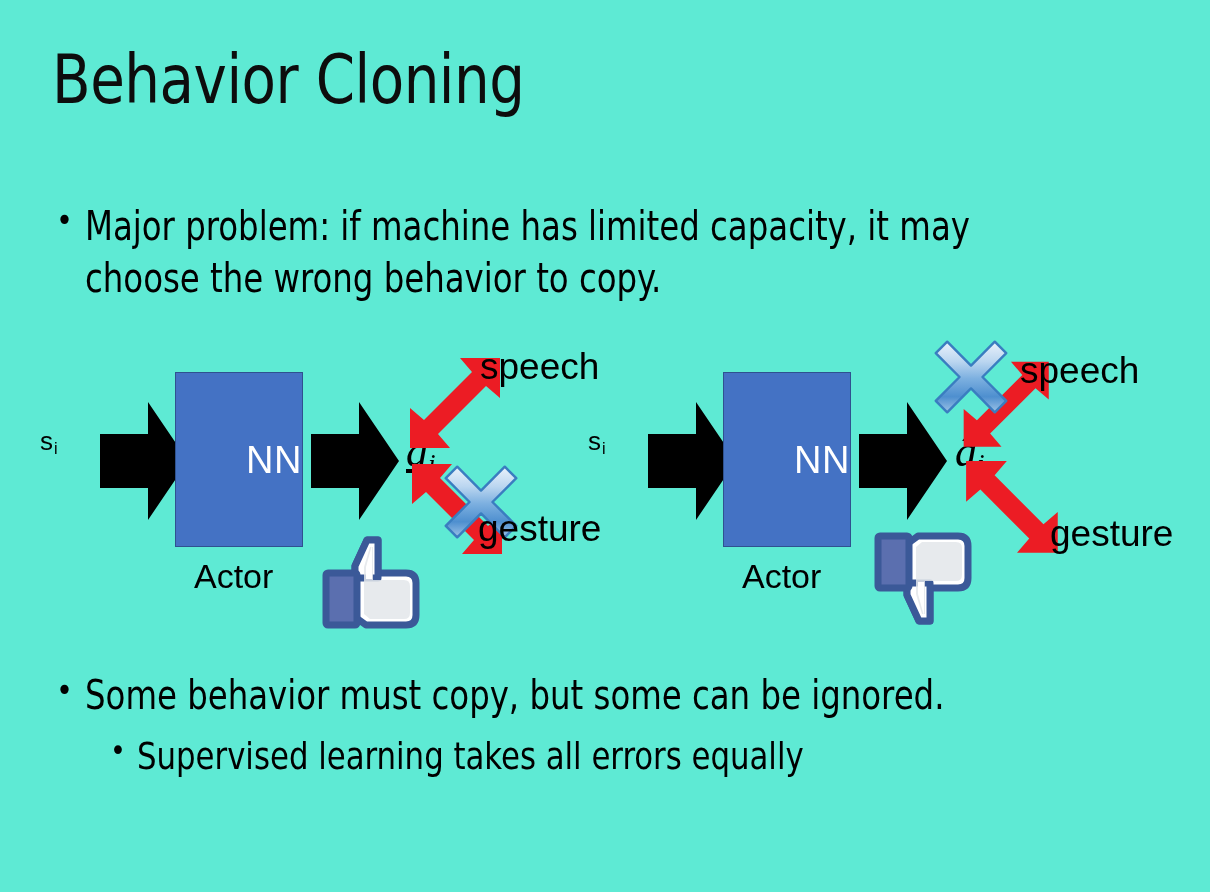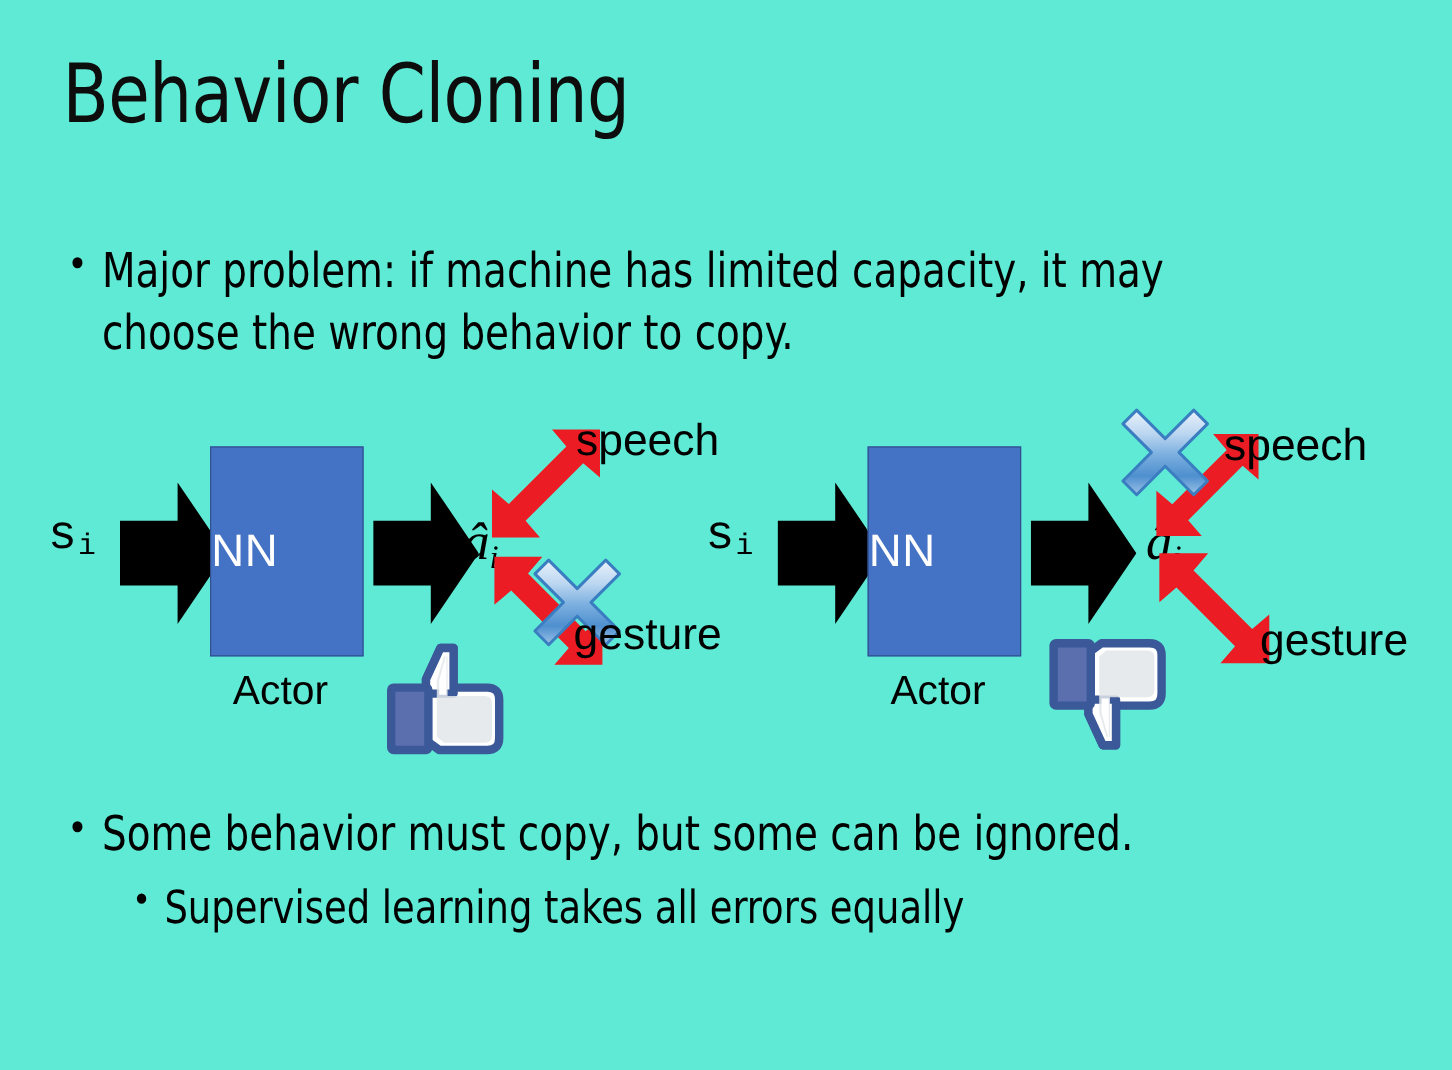--- a/index.html
+++ b/index.html
@@ -89,22 +89,22 @@
     position: absolute;
     top: 330px;
     width: 590px;
     height: 310px;
   }
   #diagram-left  { left: 12px; }
   #diagram-right { left: 560px; }
 
   .state-label {
     position: absolute;
-    font-family: Liberation Mono, monospace;
-    font-size: 40px;
+    font-family: Liberation Sans, sans-serif;
+    font-size: 26px;
     color: #000;
     line-height: 1;
     white-space: nowrap;
   }
   .state-label sub {
     font-size: 0.62em;
     vertical-align: baseline;
     position: relative;
     top: 0.22em;
     left: 1px;
@@ -115,21 +115,21 @@
     display: block;
   }
 
   .nn-box {
     position: absolute;
     background: #4472C4;
     border: 1px solid #2F528F;
     box-sizing: border-box;
     display: flex;
     align-items: center;
-    justify-content: flex-start;
+    justify-content: flex-end;
   }
   .nn-label {
     color: #ffffff;
     font-family: "Liberation Sans", sans-serif;
     font-size: 38px;
     line-height: 1;
     letter-spacing: 0.5px;
   }
 
   .actor-label {
@@ -199,21 +199,21 @@
     <div class="nn-box" style="left:163px; top:42px; width:128px; height:175px;">
       <span class="nn-label">NN</span>
     </div>
 
     <svg class="block-arrow" style="left:299px; top:72px;" width="88" height="118" viewBox="0 0 88 118">
       <polygon points="0,32 48,32 48,0 88,59 48,118 48,86 0,86" fill="#000000"></polygon>
     </svg>
 
     <div class="actor-label" style="left:182px; top:229px;">Actor</div>
 
-    <div class="action-label" style="left:374px; top:100px;">
+    <div class="action-label" style="left:394px; top:100px;text-decoration:underline;">
       <span>â</span><span class="sub-i">i</span>
     </div>
 
     <svg class="red-arrow" style="left:392px; top:22px;" width="110" height="110" viewBox="0 0 110 110">
       <g fill="#EC1C24">
         <polygon points="96,6 96,46 82,34 34,82 46,96 6,96 6,56 20,68 68,20 56,6"></polygon>
       </g>
     </svg>
 
     <div class="out-label" style="left:468px; top:18px;">speech</div>

